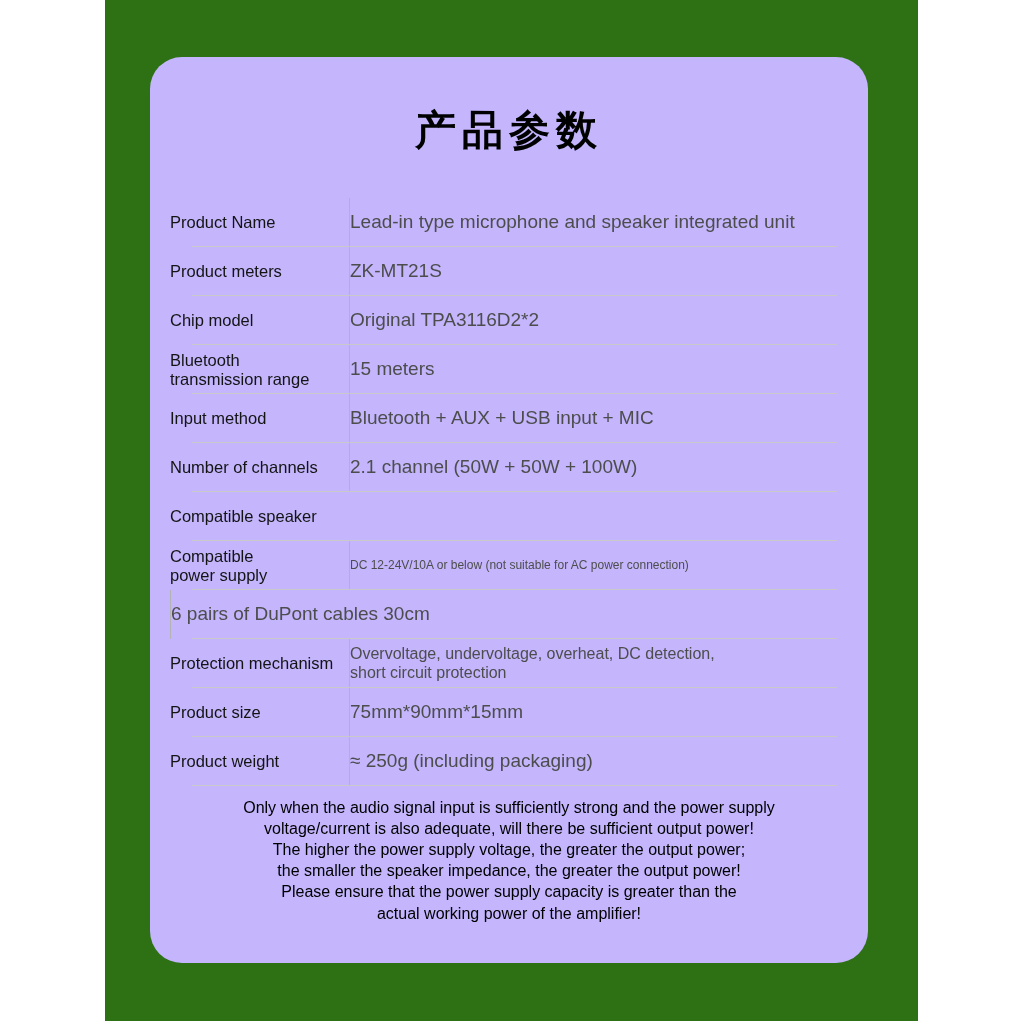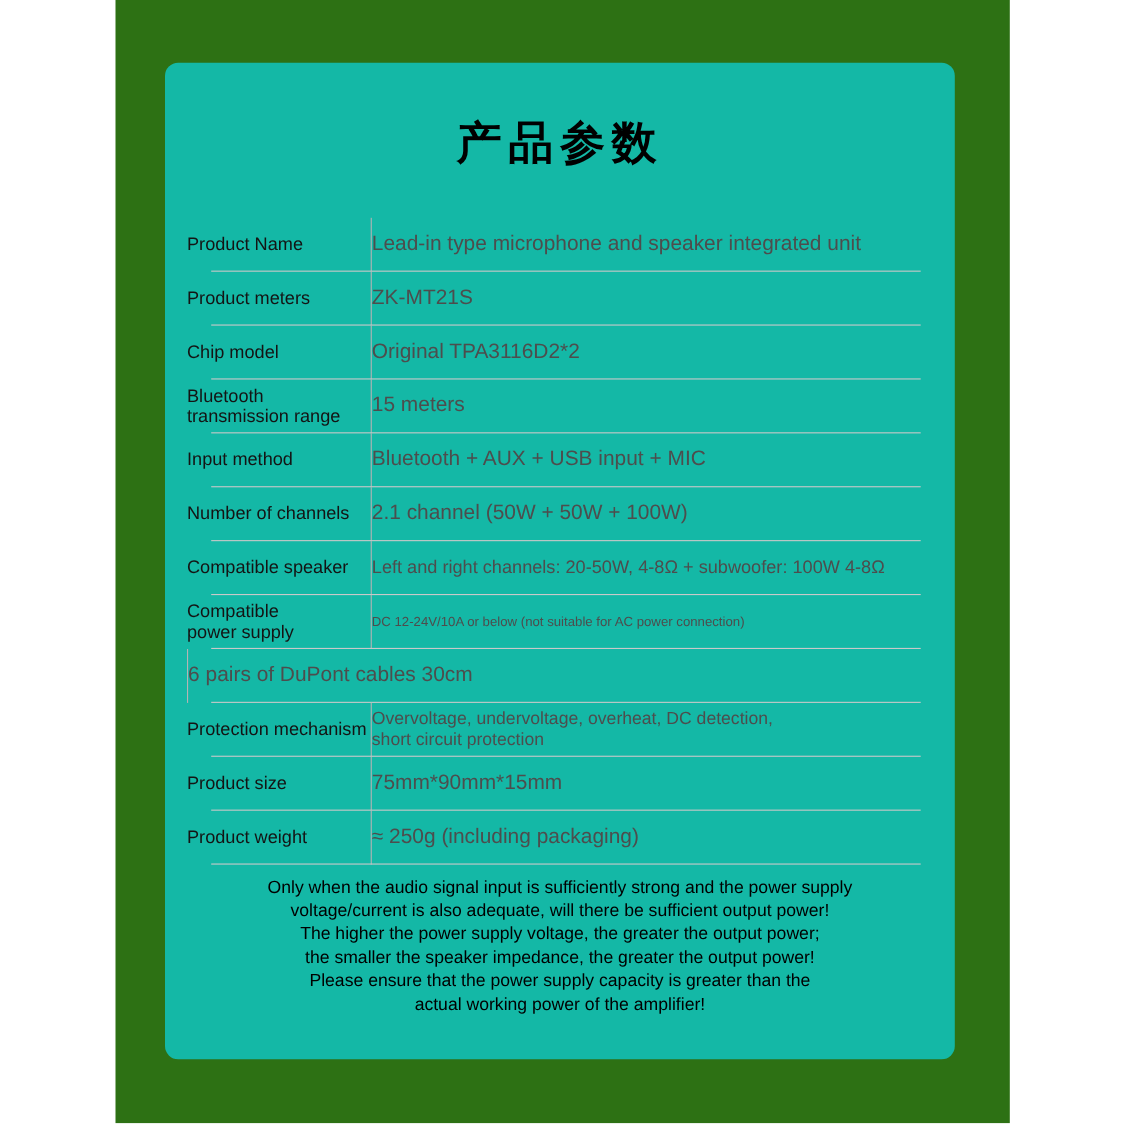--- a/index.html
+++ b/index.html
@@ -24,41 +24,42 @@
     width: 813px;
     height: 1021px;
     background: var(--band-green, #2d7114);
   }
   .card {
     position: absolute;
     left: 150px;
     top: 57px;
     width: 718px;
     height: 906px;
-    background: #14b8a6;
-    border-radius: 12px;
+    background: #c4b5fd;
+    border-radius: 32px;
   }
   .page-title {
     margin-top: 46px;
     text-align: center;
     font-size: 41px;
     font-weight: bold;
     letter-spacing: 6px;
     color: #000000;
   }
   .spec-table {
     position: absolute;
     left: 20px;
     top: 141px;
     width: 667px;
   }
   .row {
     position: relative;
     display: flex;
     height: 49px;
+    gap: 12px;
   }
   .row::after {
     content: "";
     position: absolute;
     left: 22px;
     right: 0;
     bottom: 0;
     height: 1px;
     background: #c9c9c9;
   }
@@ -127,21 +128,20 @@
       <div class="row">
         <div class="label">Input method</div>
         <div class="value">Bluetooth + AUX + USB input + MIC</div>
       </div>
       <div class="row">
         <div class="label">Number of channels</div>
         <div class="value">2.1 channel (50W + 50W + 100W)</div>
       </div>
       <div class="row">
         <div class="label">Compatible speaker</div>
-        <div class="value v-sm">Left and right channels: 20-50W, 4-8Ω + subwoofer: 100W 4-8Ω</div>
       </div>
       <div class="row">
         <div class="label">Compatible
 power supply</div>
         <div class="value v-md">DC 12-24V/10A or below (not suitable for AC power connection)</div>
       </div>
       <div class="row">
         <div class="value">6 pairs of DuPont cables 30cm</div>
       </div>
       <div class="row">

